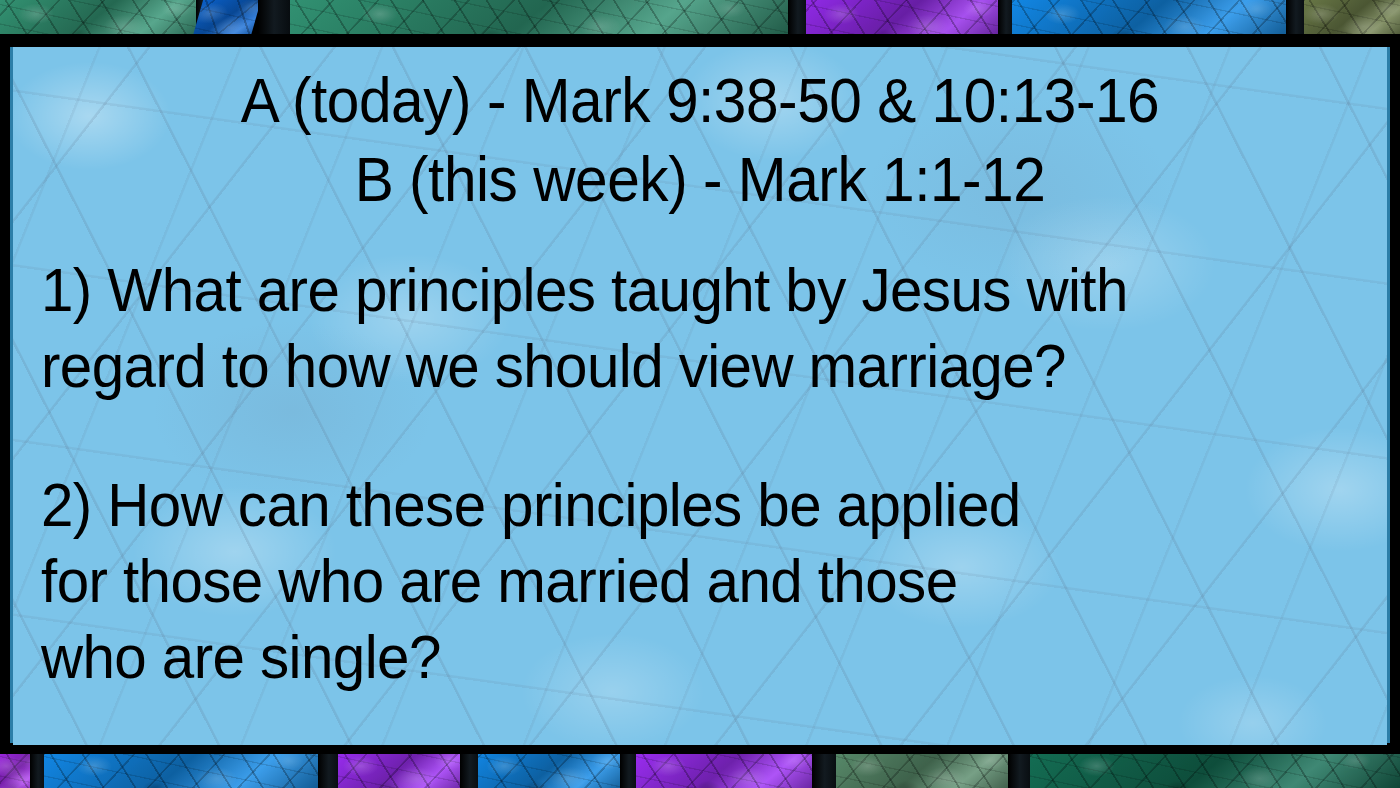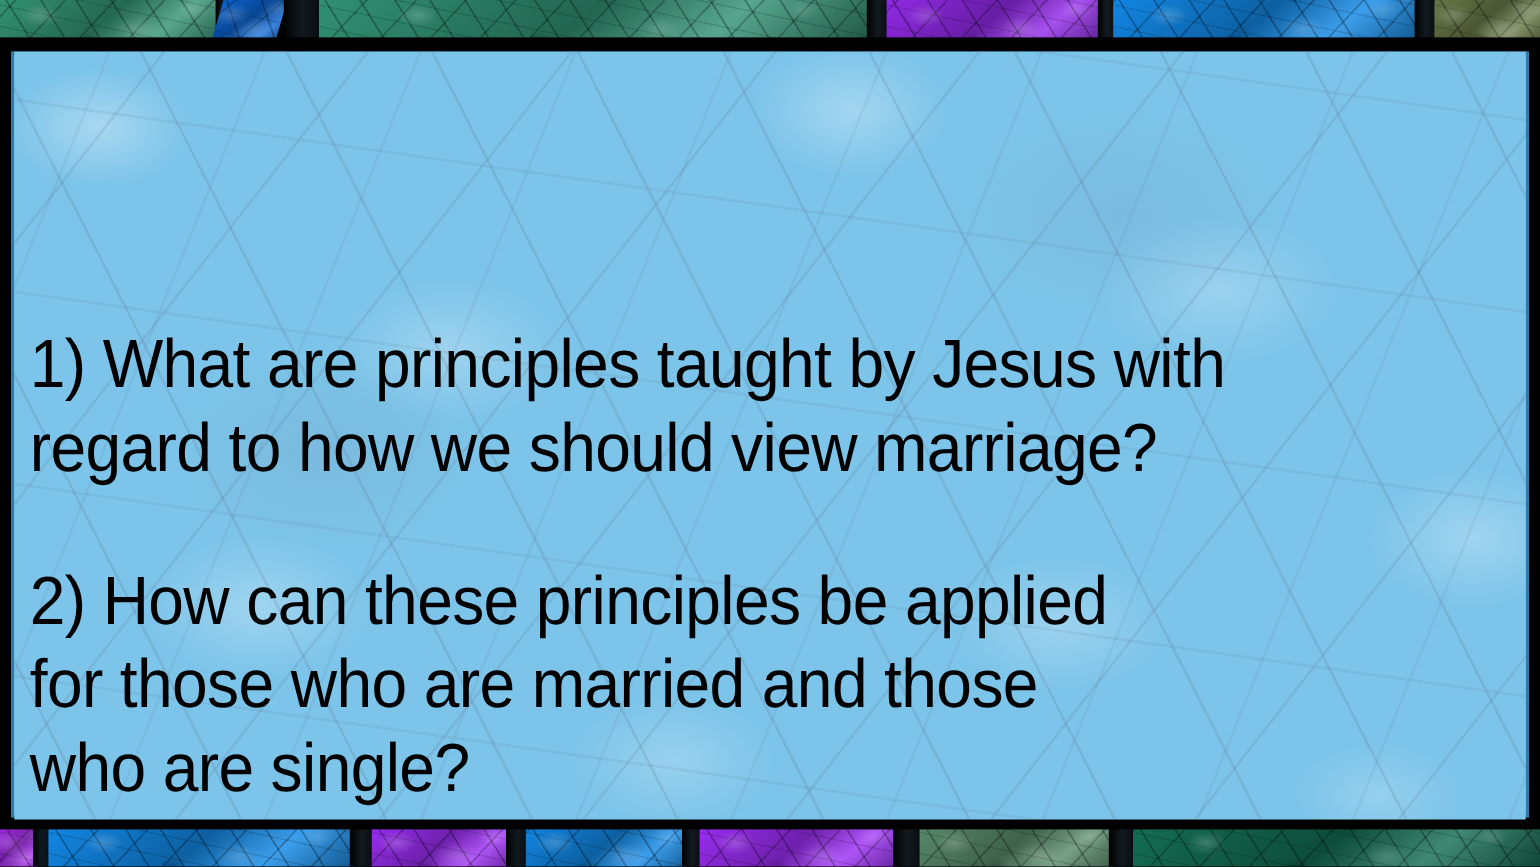--- a/index.html
+++ b/index.html
@@ -145,24 +145,23 @@
     font-size: 63px;
     line-height: 1.25;
     font-weight: 400;
     letter-spacing: -0.5px;
     white-space: nowrap;
     transform: scaleX(0.93);
   }
 
   .questions {
     position: absolute;
-    left: 14px;
+    left: 28px;
     top: 205px;
     width: 1340px;
-    margin-top: 42px;
   }
   .question {
     font-size: 62px;
     line-height: 1.22;
     font-weight: 400;
     letter-spacing: -0.6px;
     transform: scaleX(0.94);
     transform-origin: left center;
   }
   .q-line { white-space: nowrap; }
@@ -203,20 +202,24 @@
       <div class="pane" style="left: 1030px; width: 370px; background: linear-gradient(140deg, rgb(29, 107, 85) 0%, rgb(20, 75, 59) 48%, rgb(70, 134, 116) 72%, rgb(17, 62, 49) 100%);"></div>
     </div>
 
   <div class="frame">
     <div class="accent-border"></div>
   </div>
 
   <div class="panel">
     <div class="content">
 
+      <div class="title-block">
+        <div class="title-line">A (today) - Mark 9:38-50 &amp; 10:13-16</div>
+        <div class="title-line">B (this week) - Mark 1:1-12</div>
+      </div>
 
       <div class="questions">
 
         <div class="question">
           <div class="q-line">1) What are principles taught by Jesus with</div>
           <div class="q-line">regard to how we should view marriage?</div>
         </div>
 
         <div class="q-gap"></div>
 

